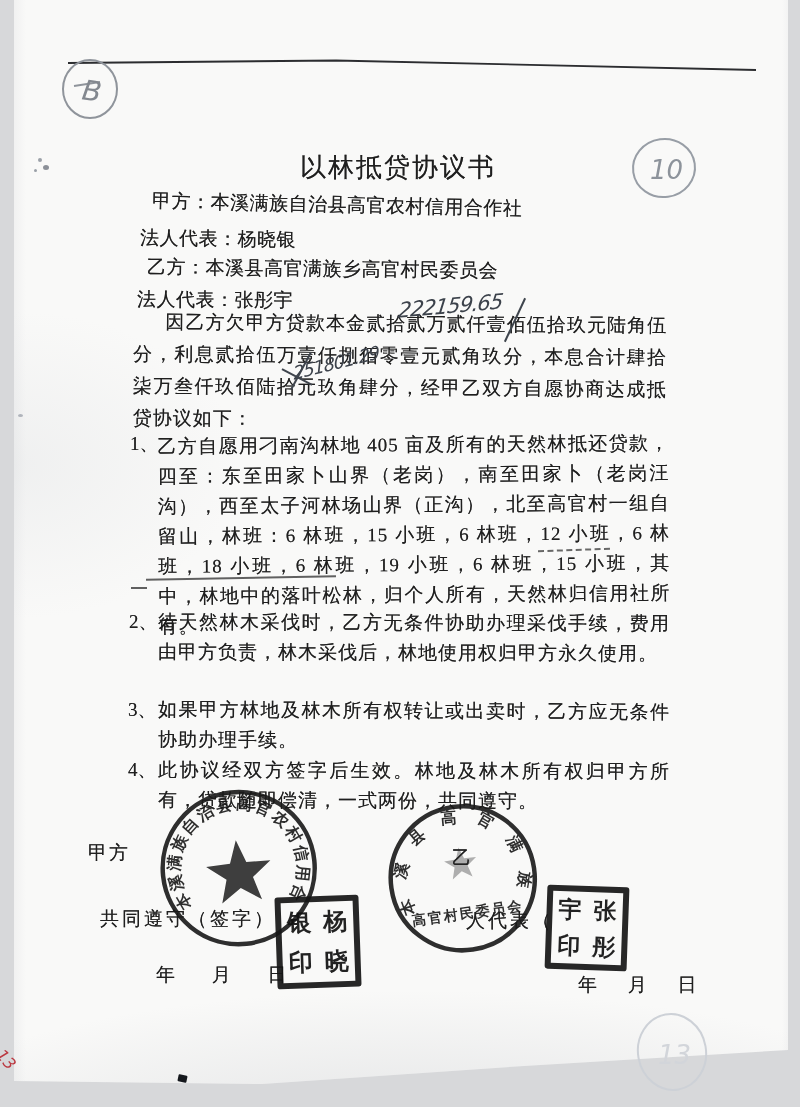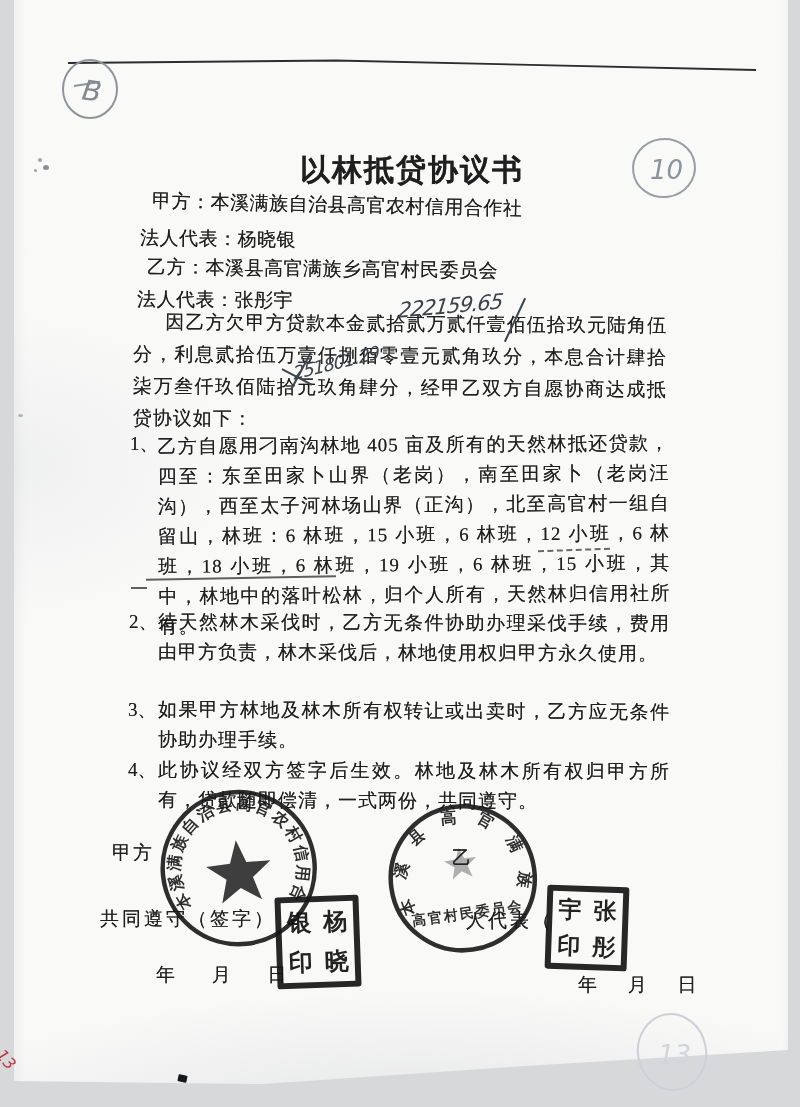--- a/index.html
+++ b/index.html
@@ -11,21 +11,21 @@
       radial-gradient(900px 260px at 52% 104%, rgba(185,188,193,.38), transparent 62%),
       radial-gradient(320px 220px at 2% 42%, rgba(205,208,212,.22), transparent 70%),
       linear-gradient(90deg, rgba(208,210,214,.45) 0px, transparent 26px),
       linear-gradient(270deg, rgba(206,208,212,.4) 0px, transparent 18px),
       #f9f9f8;
     clip-path: polygon(14px 0px, 788px 0px, 788px 1050px, 524px 1066px, 262px 1084px, 14px 1081px);
   }
   .abs{position:absolute;}
   .print{color:#1f1f1f;text-shadow:0 0 .6px rgba(10,10,10,.65);}
   .hw{font-family:"DejaVu Sans", sans-serif;font-style:italic;color:#3c424b;}
-  .title{font-size:30px;font-weight:bold;letter-spacing:2px;}
+  .title{font-size:26px;font-weight:normal;letter-spacing:2px;}
   .pline{font-size:19px;letter-spacing:.5px;white-space:nowrap;}
   .para{font-size:19px;letter-spacing:1px;line-height:32px;text-align:justify;}
   .clause-text{font-size:19px;letter-spacing:1px;line-height:30px;text-align:justify;}
   .clause-num{font-size:19px;}
   .sig{font-size:19px;letter-spacing:2px;white-space:nowrap;}
   .date{font-size:19px;white-space:nowrap;}
   .stroke{background:#3f454d;}
   .sqseal{display:grid;grid-template-columns:1fr 1fr;grid-template-rows:1fr 1fr;
     border:6px solid #161616;border-radius:3px;opacity:.92;
     font-weight:bold;color:#101010;text-align:center;}
@@ -83,21 +83,21 @@
 
     <div class="abs print clause-num" style="left:129px;top:609px;">2、</div>
     <div class="abs print clause-text" style="left:158px;top:608px;width:512px;transform:rotate(.2deg);">待天然林木采伐时，乙方无条件协助办理采伐手续，费用由甲方负责，林木采伐后，林地使用权归甲方永久使用。</div>
 
     <div class="abs print clause-num" style="left:128px;top:697px;">3、</div>
     <div class="abs print clause-text" style="left:158px;top:696px;width:512px;transform:rotate(.3deg);">如果甲方林地及林木所有权转让或出卖时，乙方应无条件协助办理手续。</div>
 
     <div class="abs print clause-num" style="left:128px;top:757px;">4、</div>
     <div class="abs print clause-text" style="left:158px;top:756px;width:512px;transform:rotate(.2deg);">此协议经双方签字后生效。林地及林木所有权归甲方所有，贷款随即偿清，一式两份，共同遵守。</div>
 
-    <div class="abs print sig" style="left:112px;top:840px;">甲方</div>
+    <div class="abs print sig" style="left:88px;top:840px;">甲方</div>
     <div class="abs print sig" style="left:100px;top:906px;letter-spacing:3px;">共同遵守（签字）</div>
     <div class="abs print date" style="left:156px;top:962px;word-spacing:32px;">年 月 日</div>
     <div class="abs print sig" style="left:452px;top:845px;">乙</div>
     <div class="abs print sig" style="left:466px;top:908px;letter-spacing:3px;">人代表（</div>
     <div class="abs print date" style="left:578px;top:972px;word-spacing:26px;">年 月 日</div>
 
     <svg class="abs" style="left:156px;top:788px;transform:rotate(-6deg);opacity:.9" width="168" height="166">
       <circle cx="83" cy="80" r="76" fill="none" stroke="#191919" stroke-width="4.5"></circle>
       <path id="sealArcA" d="M 34.7 113.8 A 59 59 0 1 1 131.3 113.8" fill="none"></path>
       <text class="sealtext" font-size="16" letter-spacing="2.5" font-family="Liberation Serif, serif">

